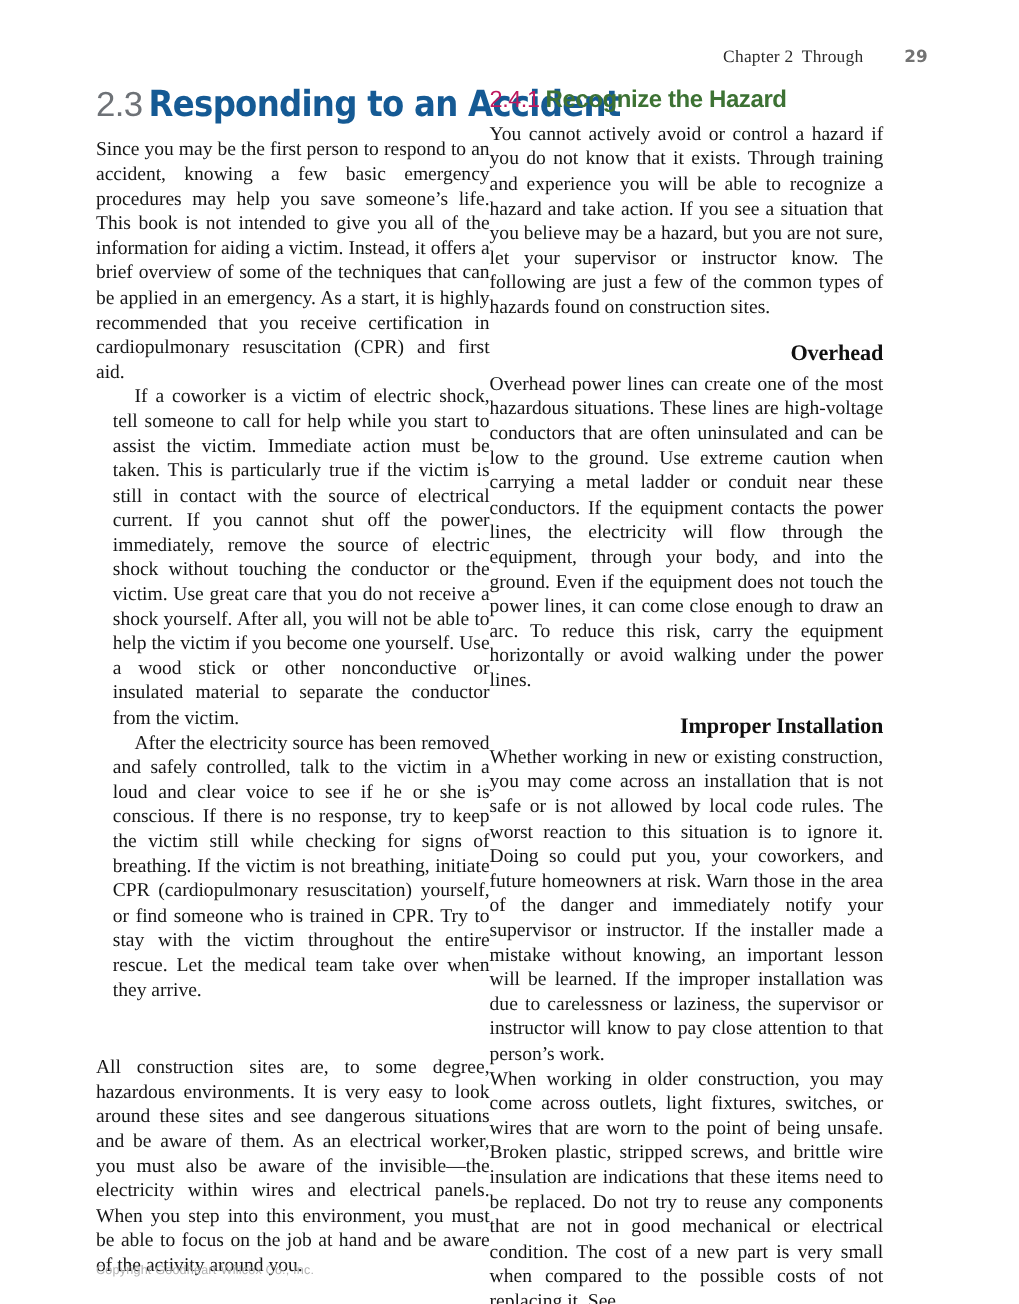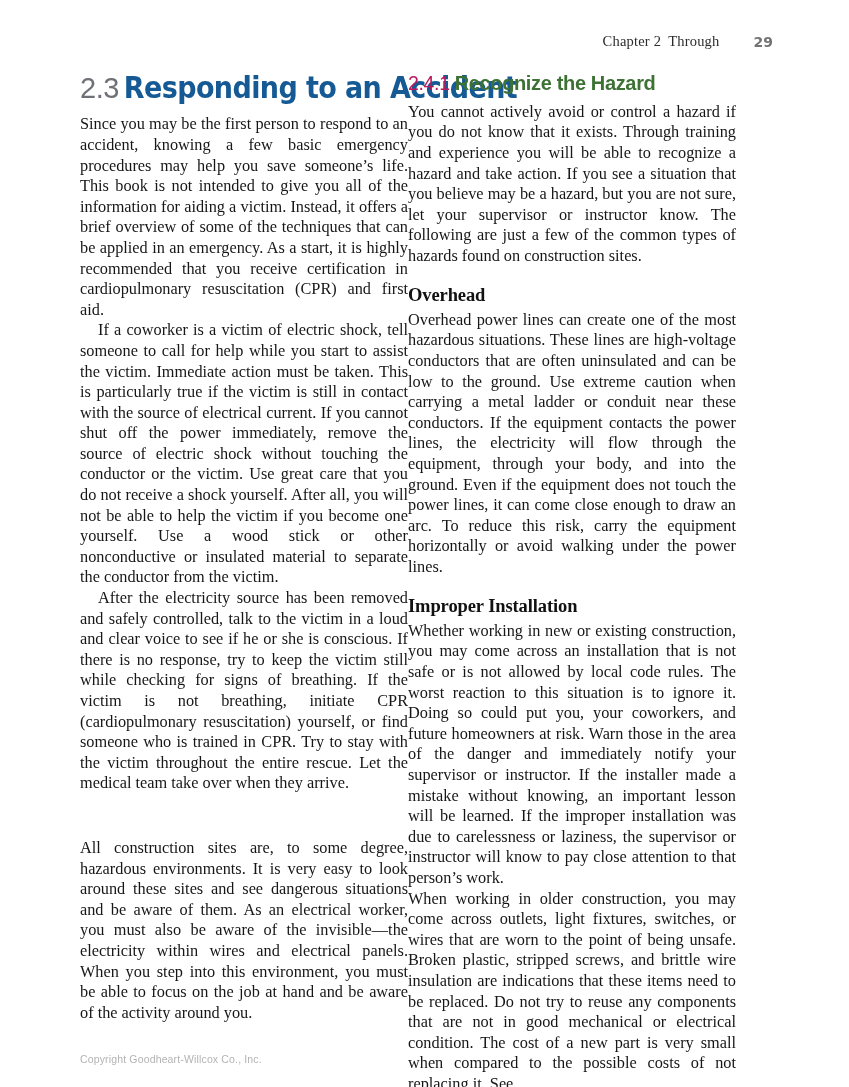--- a/index.html
+++ b/index.html
@@ -13,27 +13,27 @@
     height: 1087px;
     background: #ffffff;
     overflow: hidden;
     font-family: "Liberation Serif", serif;
     color: #1a1a1a;
   }
 
   
   .running-head {
     position: absolute;
-    top: 28px;
+    top: 40px;
     left: 80px;
     right: 76px;
     height: 22px;
     display: flex;
     justify-content: flex-end;
-    align-items: flex-end;
+    align-items: flex-start;
   }
   .running-head .rh-text {
     font-family: "Liberation Serif", serif;
     font-size: 14.5px;
     color: #2b2b2b;
     letter-spacing: 0.2px;
   }
   .running-head .rh-chapter { margin-right: 7px; }
   .running-head .rh-page {
     font-family: "DejaVu Sans", sans-serif;
@@ -100,35 +100,36 @@
   }
   .h3-sub {
     margin: 18px 0 4px 0;
     padding: 0;
     font-family: "Liberation Serif", serif;
     font-weight: bold;
     font-size: 18.5px;
     color: #111111;
     letter-spacing: -0.1px;
     line-height: 1.15;
+    text-align: right;
   }
 
   
   p.body {
     margin: 0;
     padding: 0;
     text-align: justify;
     text-justify: inter-word;
     font-family: "Liberation Serif", serif;
     font-size: 16.3px;
     line-height: 20.6px;
     color: #161616;
     hyphens: manual;
   }
-  p.body.indent { text-indent: 18px; }
+  p.body.indent { text-indent: 18px; margin-left: 14px; }
   p.body.last-line-left { text-align-last: left; }
 
   
   .gap-lg { height: 44px; }
 
   
   .footer {
     position: absolute;
     left: 80px;
     bottom: 22px;

